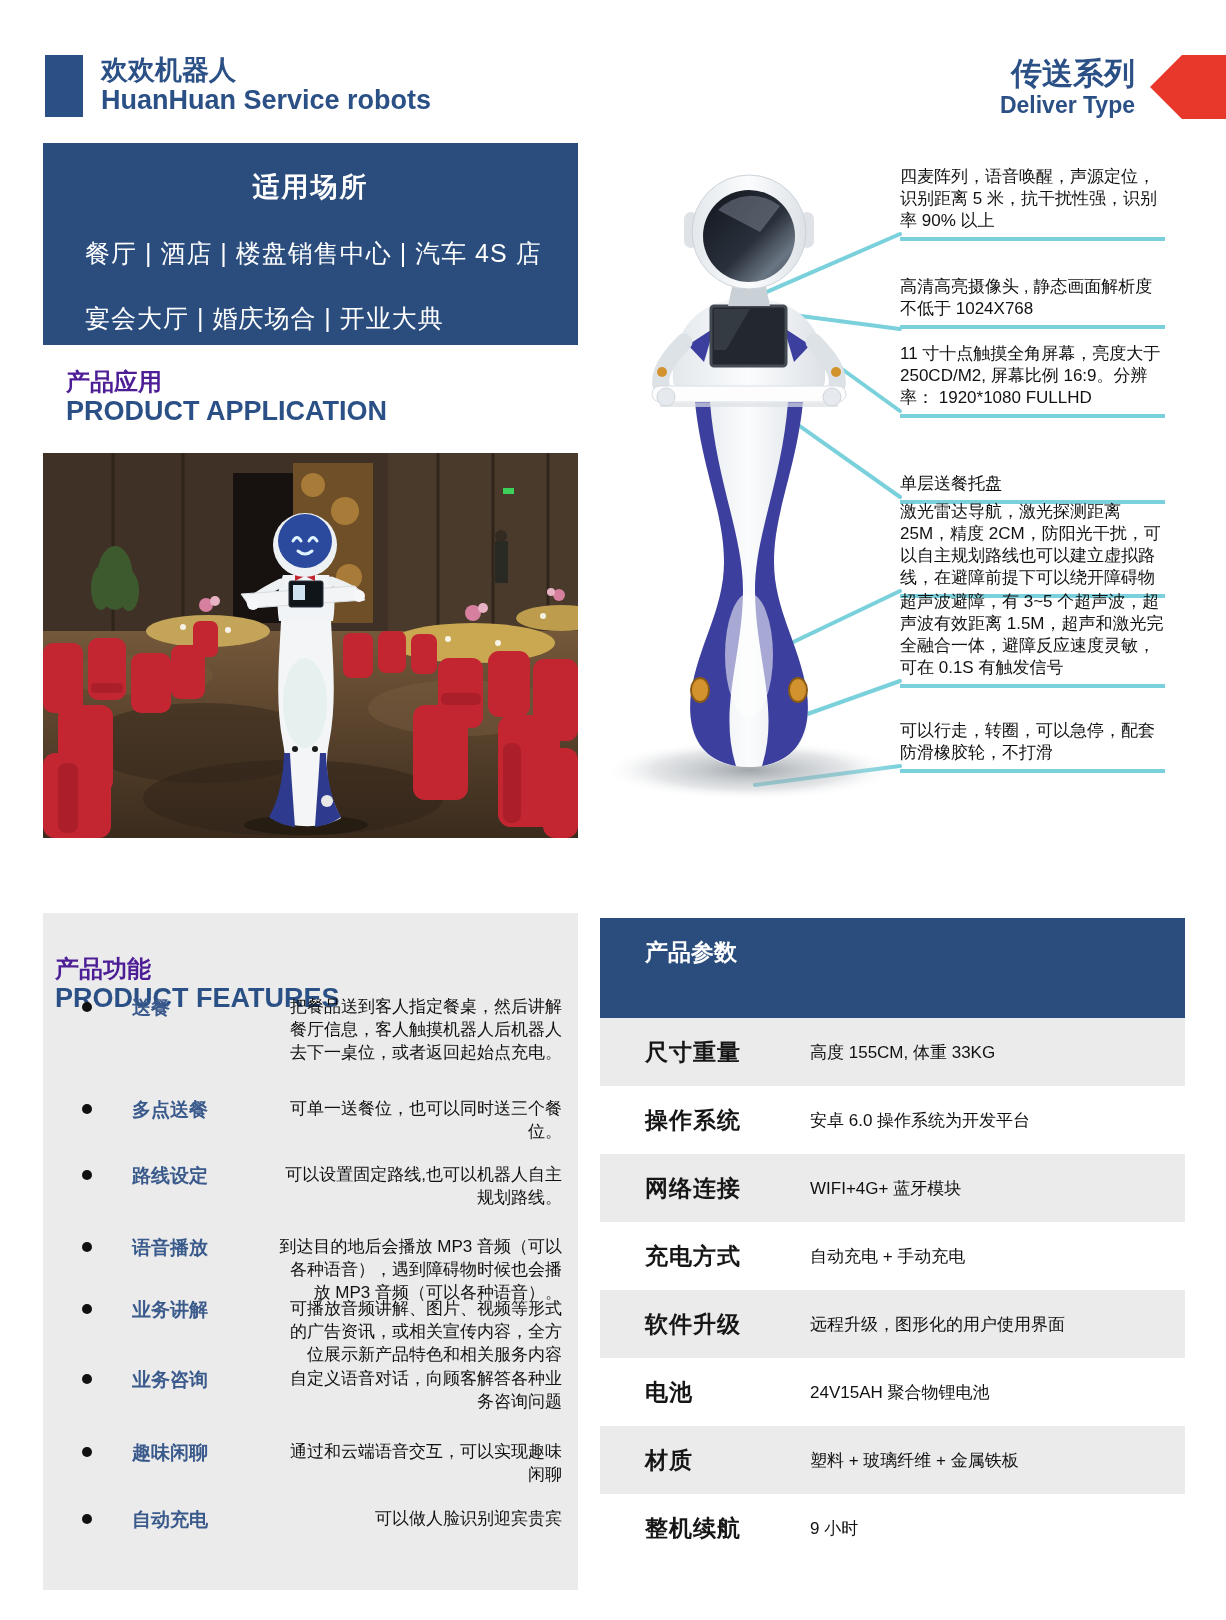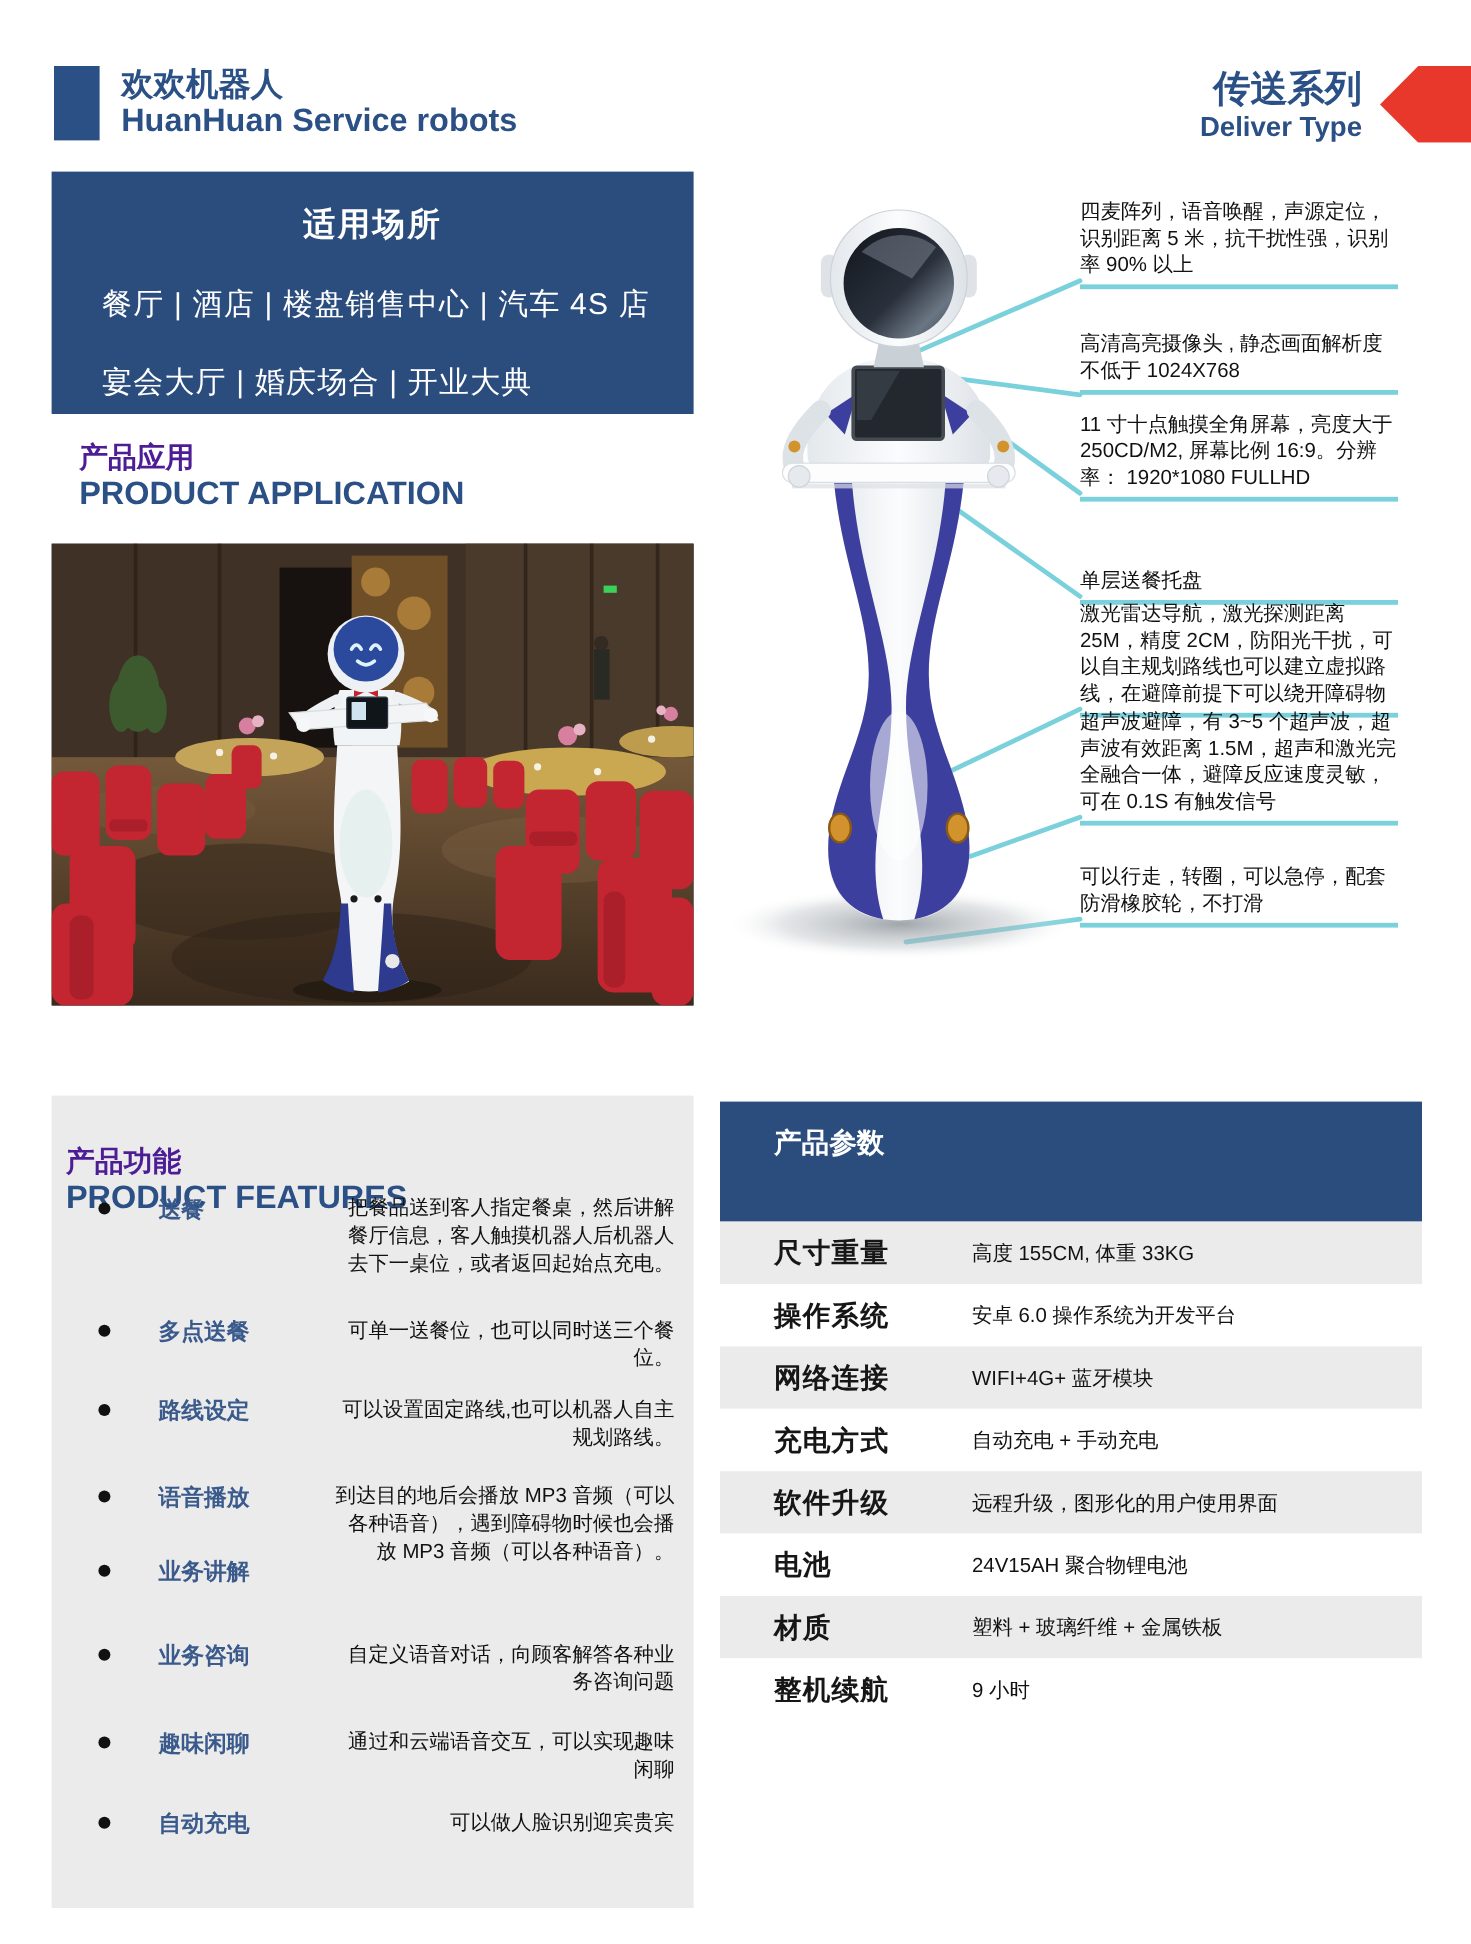--- a/index.html
+++ b/index.html
@@ -49,21 +49,21 @@
   .feat .bullet{width:10px;height:10px;border-radius:50%;background:#111111;margin-top:7px;flex:0 0 10px;}
   .feat .term{width:96px;margin-left:12px;font-size:19px;font-weight:bold;color:#3a5a8c;flex:0 0 96px;}
   .feat .desc{flex:1;margin-left:20px;font-size:17px;line-height:23px;color:#111111;text-align:right;}
   .f-0{top:82px;} .f-1{top:184px;} .f-2{top:250px;} .f-3{top:322px;}
   .f-4{top:384px;} .f-5{top:454px;} .f-6{top:527px;} .f-7{top:594px;}
   
   .specs{position:absolute;left:600px;top:918px;width:585px;}
   .specs-header{height:100px;background:#2a4d7e;box-sizing:border-box;padding:20px 0 0 45px;color:#ffffff;}
   .specs-header .h-cn{color:#ffffff;font-size:23px;line-height:28px;}
   .specs-header .h-en{color:#ffffff;font-size:25px;line-height:30px;font-weight:600;}
-  .spec-row{height:52px;display:flex;align-items:center;box-sizing:border-box;padding:0 15px 0 45px;background:#ffffff;}
+  .spec-row{height:68px;display:flex;align-items:center;box-sizing:border-box;padding:0 15px 0 45px;background:#ffffff;}
   .spec-row.alt{background:#ebebeb;}
   .spec-label{width:165px;flex:0 0 165px;font-size:23px;font-weight:600;color:#161616;letter-spacing:1px;}
   .spec-value{font-size:17px;color:#111111;}
 </style>
 </head>
 <body>
 
 <div class="page">
 
   <div class="brand">
@@ -309,20 +309,21 @@
       <div class="desc">可以设置固定路线,也可以机器人自主规划路线。</div>
     </div>
     <div class="feat f-3">
       <div class="bullet"></div>
       <div class="term">语音播放</div>
       <div class="desc">到达目的地后会播放 MP3 音频（可以各种语音），遇到障碍物时候也会播放 MP3 音频（可以各种语音）。</div>
     </div>
     <div class="feat f-4">
       <div class="bullet"></div>
       <div class="term">业务讲解</div>
+      <div class="desc">可播放音频讲解、图片、视频等形式的广告资讯，或相关宣传内容，全方位展示新产品特色和相关服务内容</div>
     </div>
     <div class="feat f-5">
       <div class="bullet"></div>
       <div class="term">业务咨询</div>
       <div class="desc">自定义语音对话，向顾客解答各种业务咨询问题</div>
     </div>
     <div class="feat f-6">
       <div class="bullet"></div>
       <div class="term">趣味闲聊</div>
       <div class="desc">通过和云端语音交互，可以实现趣味闲聊</div>

